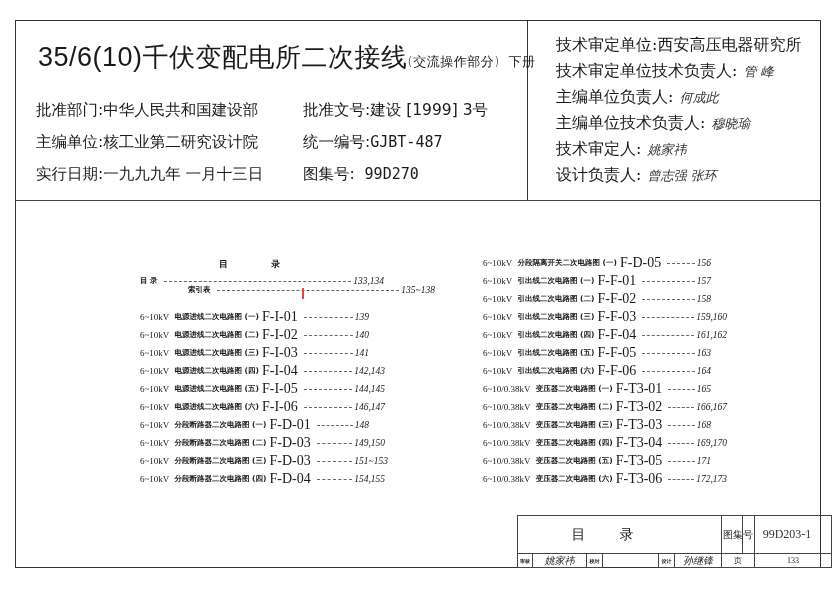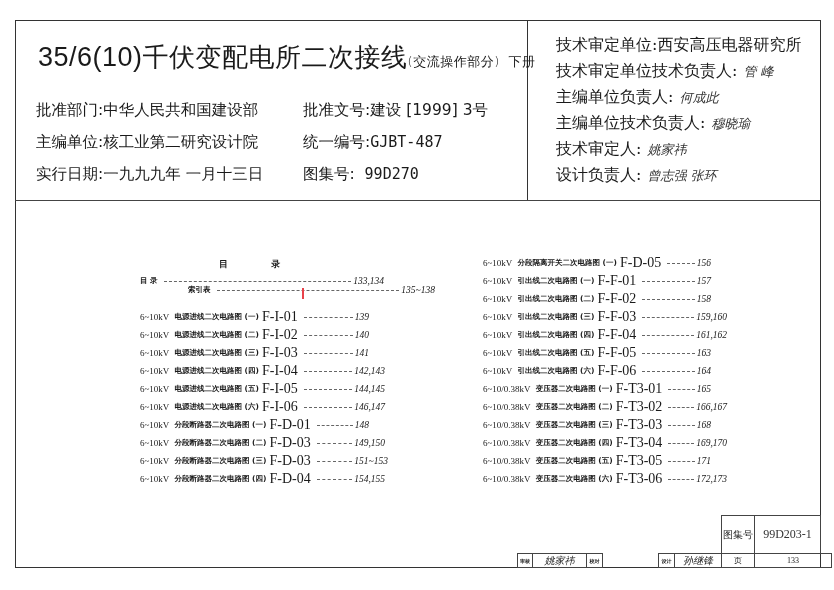--- a/index.html
+++ b/index.html
@@ -176,24 +176,27 @@
   </div>
   <div class="toc-row" style="left:483px; top:454px; width:228px;">
     <span class="pre">6~10/0.38kV</span>&nbsp;<span class="lbl">变压器二次电路图 (五)</span><span class="code">F-T3-05</span><span class="dots"></span><span class="page">171</span>
   </div>
   <div class="toc-row" style="left:483px; top:472px; width:244px;">
     <span class="pre">6~10/0.38kV</span>&nbsp;<span class="lbl">变压器二次电路图 (六)</span><span class="code">F-T3-06</span><span class="dots"></span><span class="page">172,173</span>
   </div>
 </div>
 
 <div class="tb">
+  <div class="cell" style="left:0; top:0; width:205px; height:39px;">
+    <span class="big">目录</span>
+  </div>
   <div class="cell" style="left:204px; top:0; width:34px; height:39px;">
     <span class="lab">图集号</span>
   </div>
-  <div class="cell" style="left:237px; top:0; width:67px; height:39px;">
+  <div class="cell" style="left:225px; top:0; width:90px; height:39px;">
     <span class="val">99D203-1</span>
   </div>
 
   <div class="cell" style="left:0; top:38px; width:16px; height:15px;">
     <span class="tiny">审核</span>
   </div>
   <div class="cell" style="left:15px; top:38px; width:55px; height:15px;">
     <span class="sigs">姚家祎</span>
   </div>
   <div class="cell" style="left:69px; top:38px; width:17px; height:15px;">

